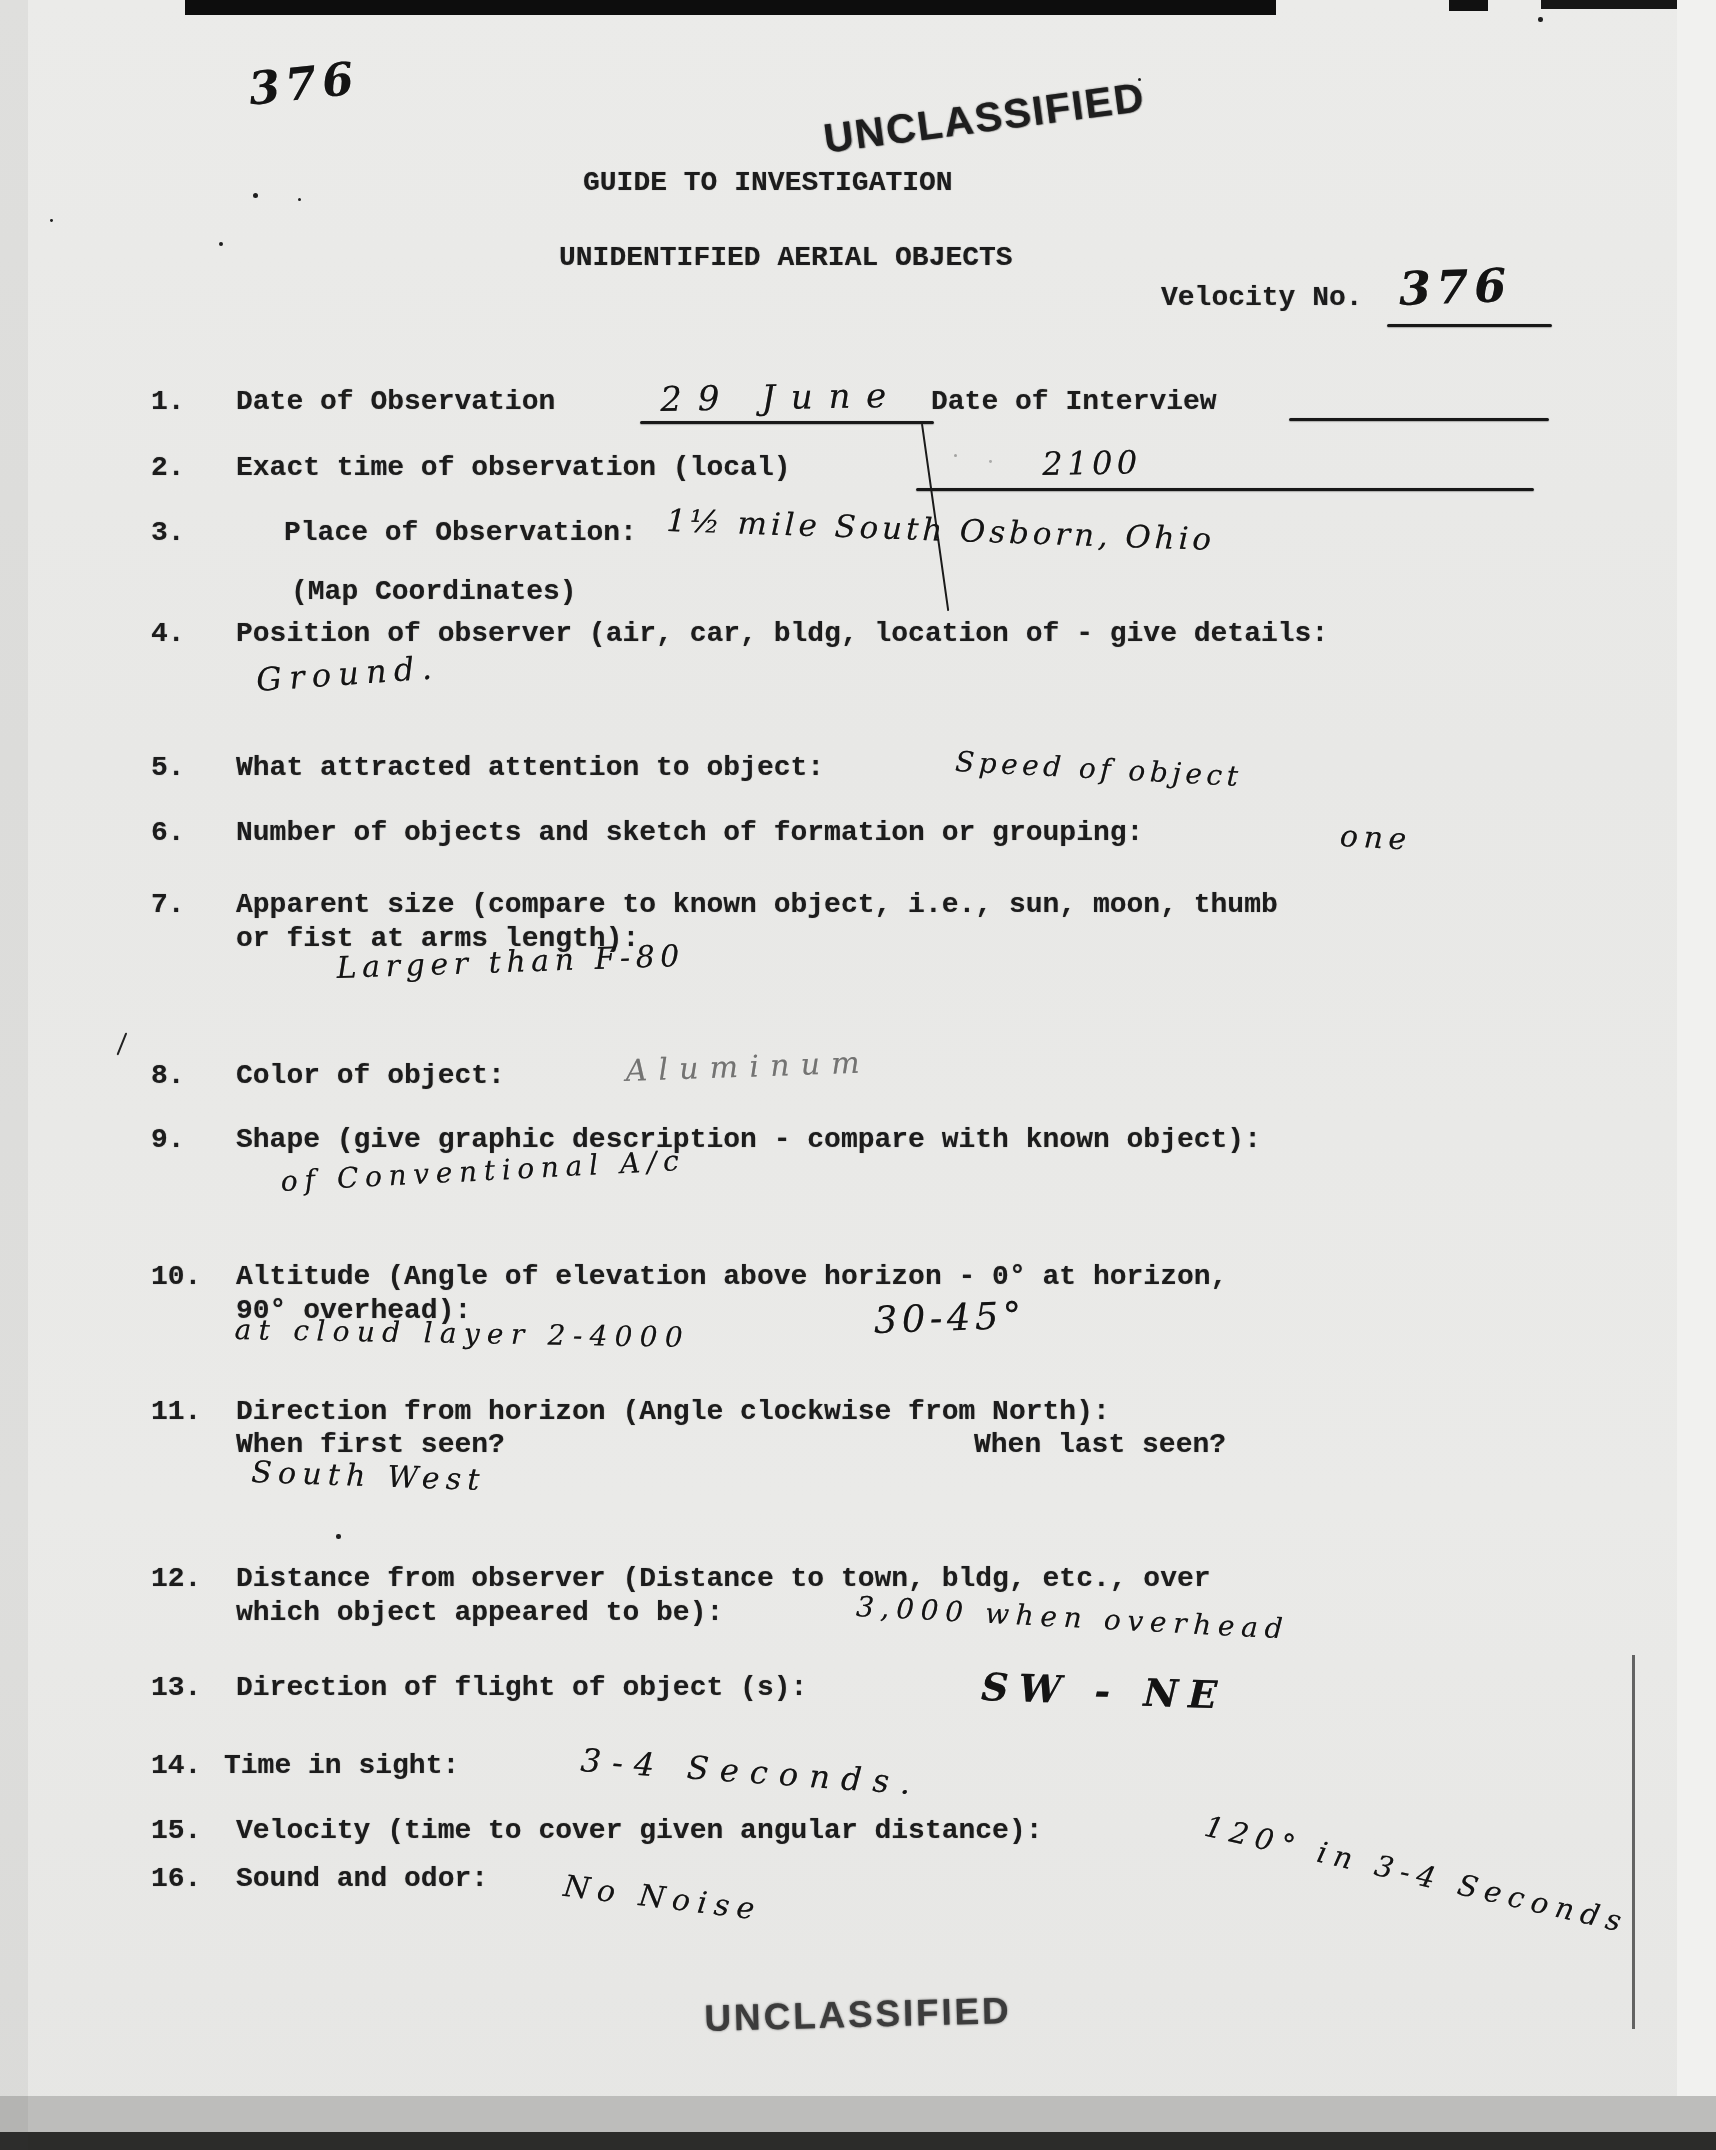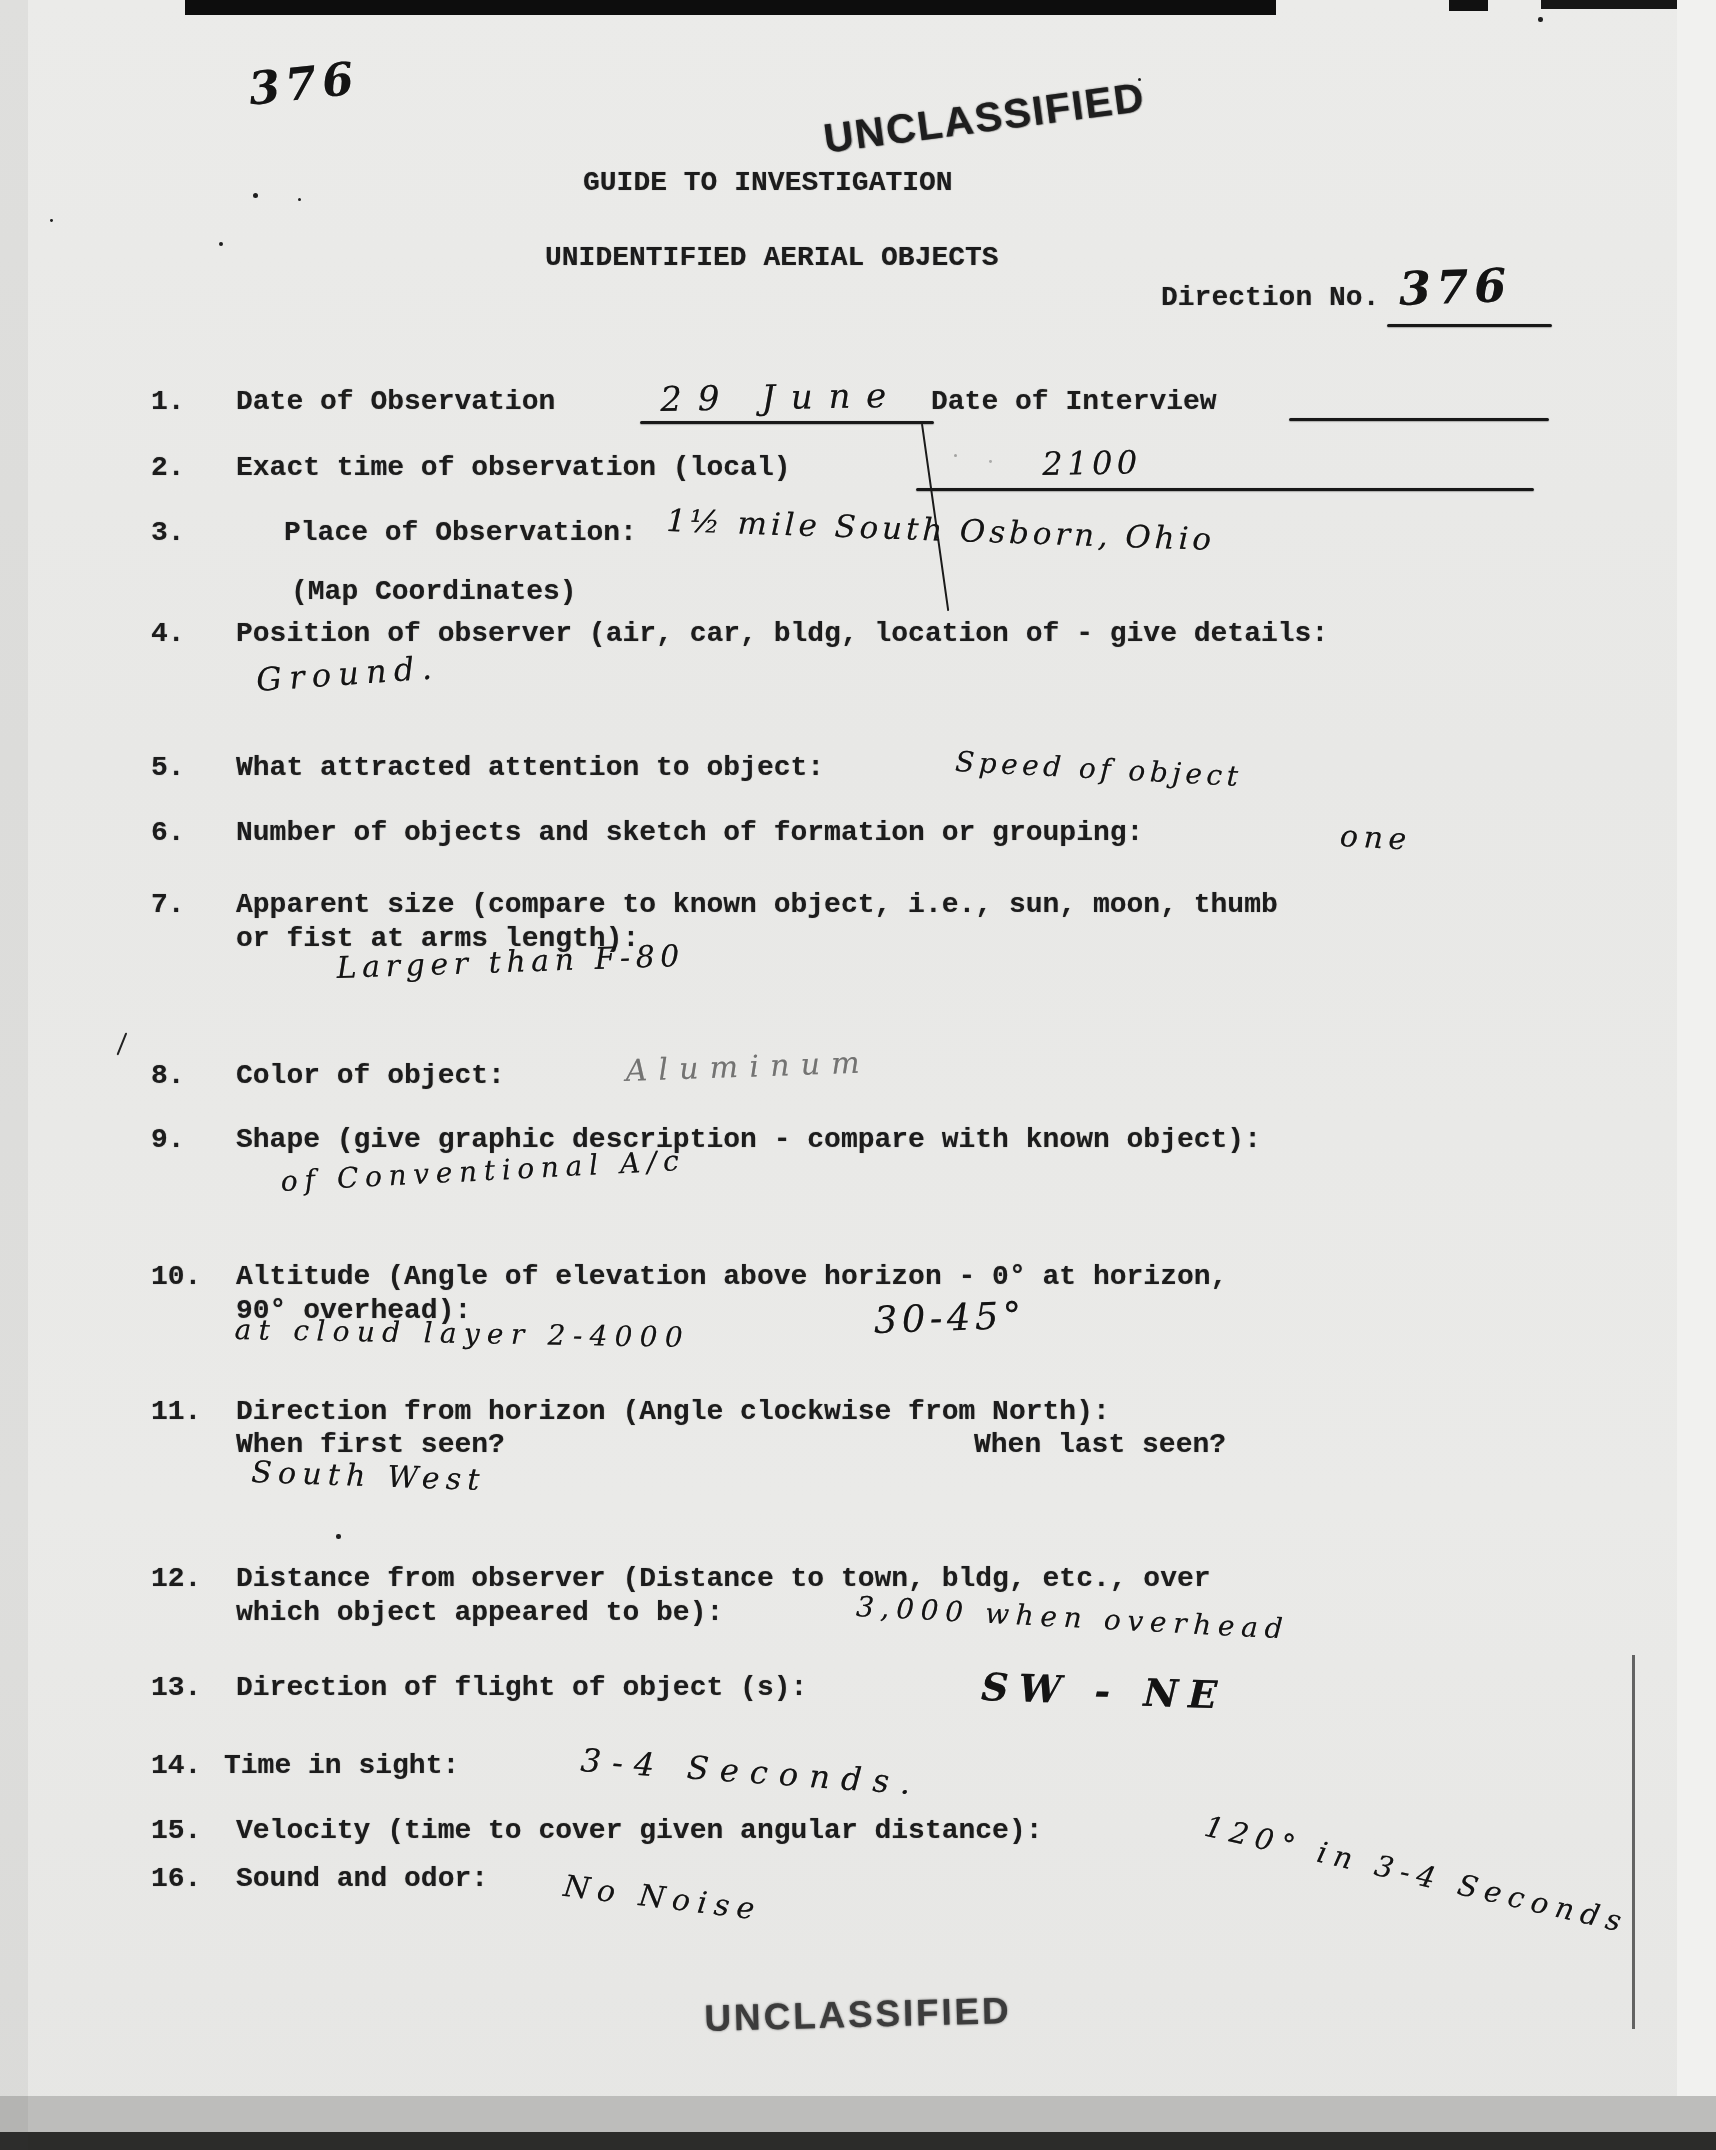--- a/index.html
+++ b/index.html
@@ -52,22 +52,22 @@
 <div class="speck" style="left:989px;top:460px;width:2.8px;height:2.8px;opacity:.3;"></div>
 <div class="artifact" style="left:121px;top:1032px;width:2.2px;height:23.5px;background:#222;transform:rotate(22deg);border-radius:1.1px;"></div>
 
 <div class="hand" style="left:246px;top:63px;font-size:45px;letter-spacing:5.6px;transform:rotate(-6deg);font-weight:bold;">376</div>
 
 <div class="stamp" style="left:821px;top:116px;font-size:41px;letter-spacing:1.7px;transform:rotate(-7.5deg);">UNCLASSIFIED</div>
 
 <div class="stamp" style="left:704px;top:1998px;font-size:37px;letter-spacing:2.8px;transform:rotate(-1.5deg);color:#2e2e2e;opacity:.92;text-shadow:0 0 2.2px rgba(40,40,40,.8);">UNCLASSIFIED</div>
 
 <span class="typed" style="left:583px;top:167px;">GUIDE TO INVESTIGATION</span>
-<span class="typed" style="left:545px;top:242px;text-align:right;">UNIDENTIFIED AERIAL OBJECTS</span>
-<span class="typed" style="left:1161px;top:282px;">Direction No.</span>
+<span class="typed" style="left:559px;top:242px;text-align:right;">UNIDENTIFIED AERIAL OBJECTS</span>
+<span class="typed" style="left:1161px;top:282px;">Velocity No.</span>
 <span class="hand" style="left:1398px;top:262px;font-size:46px;letter-spacing:5.6px;font-weight:bold;transform:rotate(-2deg);">376</span>
 <div class="uline" style="left:1387px;top:324px;width:165px;"></div>
 
 <span class="typed" style="left:151px;top:386px;">1.</span>
 <span class="typed" style="left:236px;top:386px;">Date of Observation</span>
 <span class="hand" style="left:660px;top:379px;font-size:34px;letter-spacing:15.7px;transform:rotate(-1deg);">29 June</span>
 <div class="uline" style="left:640px;top:421px;width:294px;"></div>
 <span class="typed" style="left:931px;top:386px;">Date of Interview</span>
 <div class="uline" style="left:1289px;top:418px;width:260px;"></div>
 

